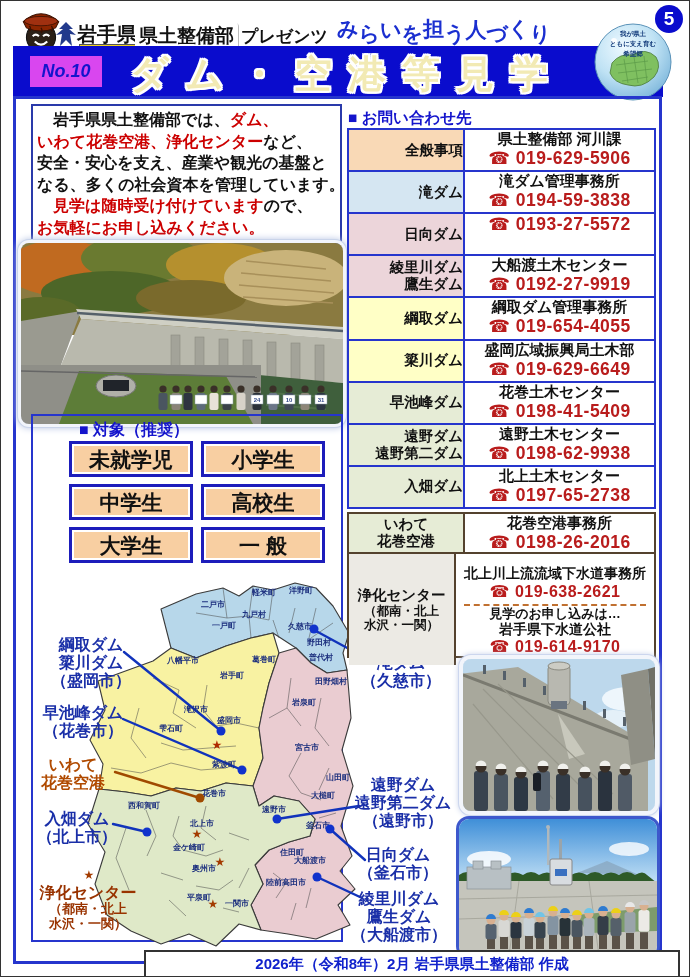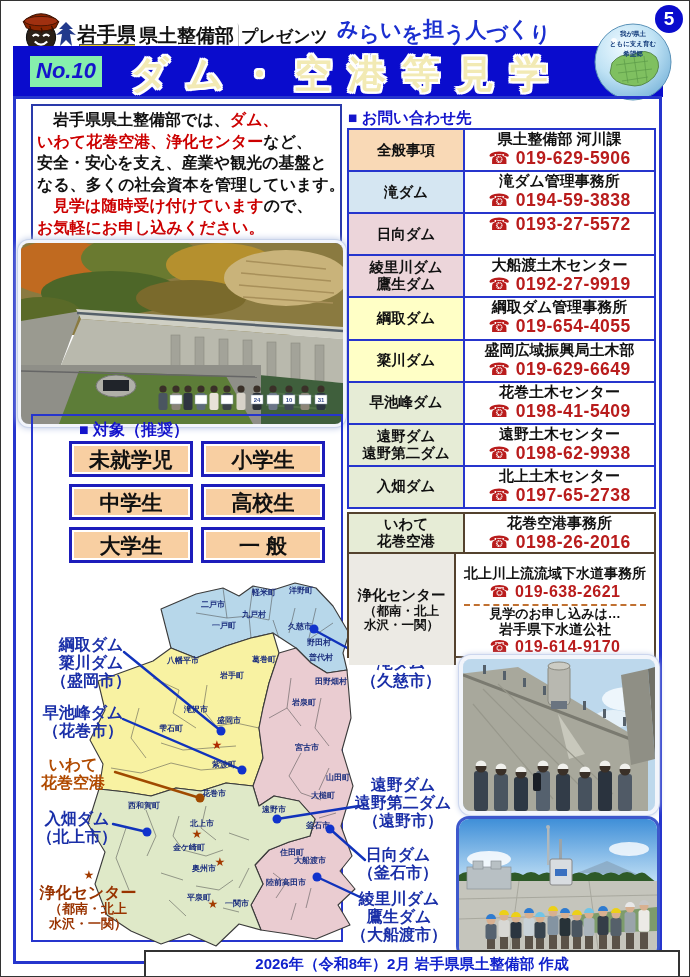--- a/index.html
+++ b/index.html
@@ -16,22 +16,22 @@
   .dept{left:134px;top:21px;font-size:19px;font-weight:bold;color:#111;background:#fff;border-radius:4px;
         padding:1px 4px;box-shadow:1px 1px 0 #bbb;white-space:nowrap;}
   .presents{left:240px;top:24px;font-size:17px;font-weight:bold;color:#111;white-space:nowrap;}
   .slogan{left:336px;top:15px;font-size:21px;font-weight:bold;color:#1b2fd0;white-space:nowrap;
           text-shadow:-2px 0 #fff,2px 0 #fff,0 -2px #fff,0 2px #fff,-1px -1px #fff,1px 1px #fff,-1px 1px #fff,1px -1px #fff;}
   .slogan span{display:inline-block;}
   .slogan span:nth-child(2n){transform:translateY(4px);}
   .slogan span:nth-child(4n+1){transform:translateY(-1px);}
   
   .banner{left:12px;top:45px;width:650px;height:51px;background:#0a0ccd;}
-  .no10{position:absolute;left:17px;top:10px;width:72px;height:31px;background:#86efac;color:#1414cc;
-        font-weight:bold;font-size:22px;font-style:italic;text-align:center;line-height:30px;}
+  .no10{position:absolute;left:17px;top:10px;width:72px;height:31px;background:#d946ef;color:#1414cc;
+        font-weight:bold;font-size:18px;font-style:italic;text-align:center;line-height:30px;}
   .banner-title{position:absolute;left:95px;top:3px;width:478px;text-align:center;font-size:38px;font-weight:bold;
         letter-spacing:16px;color:#f2eab4;white-space:nowrap;
         text-shadow:-2px 0 #fff,2px 0 #fff,0 -2px #fff,0 2px #fff,-2px -2px #fff,2px 2px #fff,-2px 2px #fff,2px -2px #fff;}
   .sphere{left:593px;top:22px;width:78px;height:78px;}
   .sphere-text{position:absolute;width:78px;text-align:center;font-size:6.5px;font-weight:bold;color:#123a7a;line-height:1.5;}
   
   .intro{left:30px;top:103px;width:299px;height:131px;border:2px solid #2a3aaa;padding:3px 4px;}
   .iline{font-size:16px;font-weight:bold;line-height:21.5px;white-space:nowrap;}
   .iline .blk{color:#111;}
   .iline .red{color:#cc0000;}
@@ -47,21 +47,21 @@
   .thead{position:absolute;left:46px;top:4px;font-size:16px;font-weight:bold;color:#1414cc;white-space:nowrap;}
   .tgrid{position:absolute;left:36px;top:25px;width:254px;display:grid;grid-template-columns:124px 124px;
          grid-column-gap:8px;grid-row-gap:7px;}
   .tbtn{height:36px;background:#f8cfa2;border:3px solid #1d1dbb;box-shadow:inset 0 0 0 2px #fff;
         font-size:21px;font-weight:bold;color:#111;text-align:center;line-height:31px;box-sizing:border-box;white-space:nowrap;}
   
   .chead{left:347px;top:107px;font-size:15.5px;font-weight:bold;color:#1414cc;white-space:nowrap;}
   .ctable{left:346px;top:127px;width:305px;height:377px;border:2px solid #2635cd;display:flex;flex-direction:column;background:#fff;}
   .crow{flex:1;display:flex;border-top:2px solid #2635cd;}
   .crow:first-child{border-top:none;}
-  .clab{width:114px;border-right:2px solid #2635cd;display:flex;flex-direction:column;justify-content:center;align-items:center;}
+  .clab{width:114px;border-right:2px solid #2635cd;display:flex;flex-direction:column;justify-content:center;align-items:flex-end;}
   .clab1{font-size:14.5px;font-weight:bold;color:#111;line-height:17px;white-space:nowrap;}
   .cval{flex:1;display:flex;flex-direction:column;justify-content:flex-start;align-items:center;background:#fff;}
   .coff{font-size:15px;font-weight:bold;color:#111;line-height:18px;white-space:nowrap;}
   .cph{font-size:17.5px;font-weight:bold;color:#b91c1c;letter-spacing:.5px;line-height:20px;white-space:nowrap;}
   .ctable2{left:346px;top:511px;width:305px;height:142px;border:2px solid #54422e;display:flex;flex-direction:column;background:#fff;}
   .c2row{display:flex;}
   .c2row1{height:46px;border-bottom:2px solid #54422e;}
   .c2row2{flex:1;}
   .c2lab{width:114px;border-right:2px solid #54422e;display:flex;flex-direction:column;justify-content:center;align-items:center;}
   .c2val{flex:1;display:flex;flex-direction:column;justify-content:center;align-items:center;}

